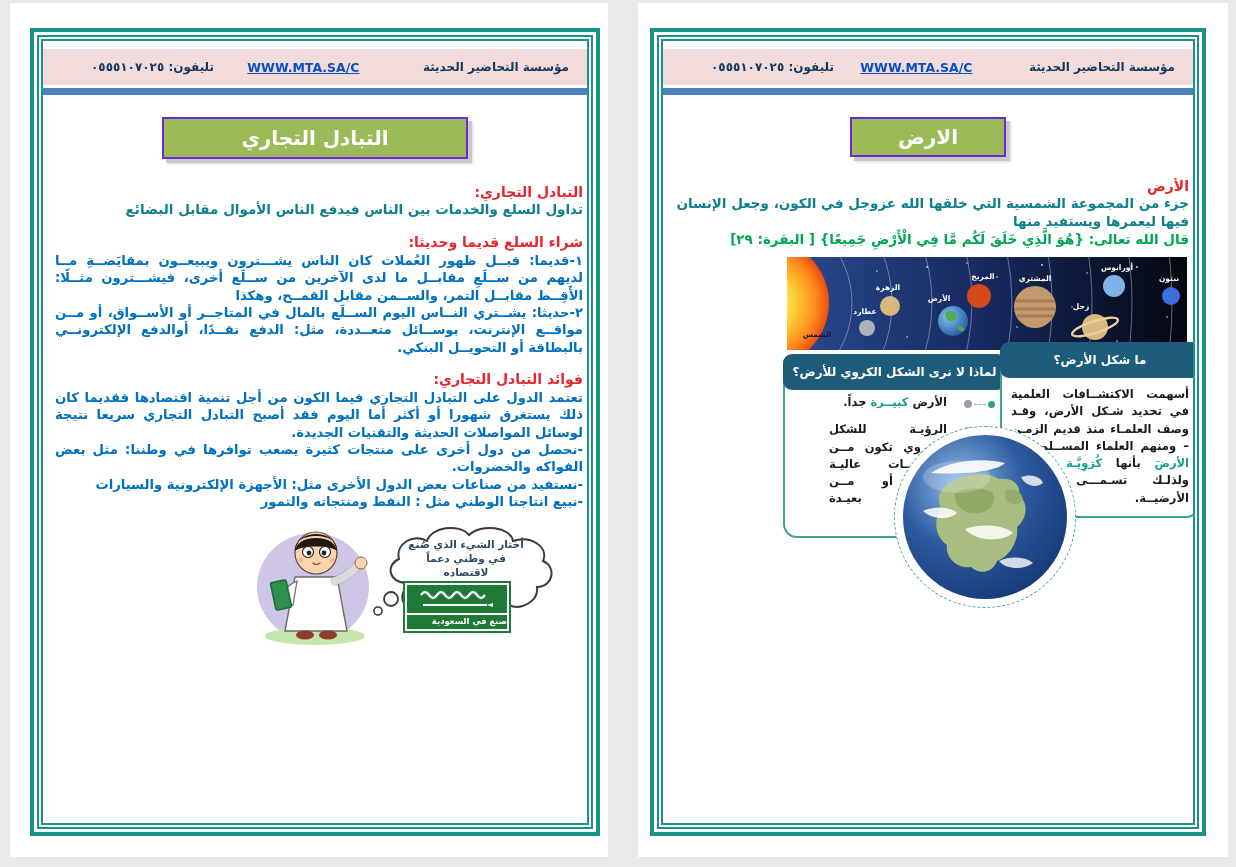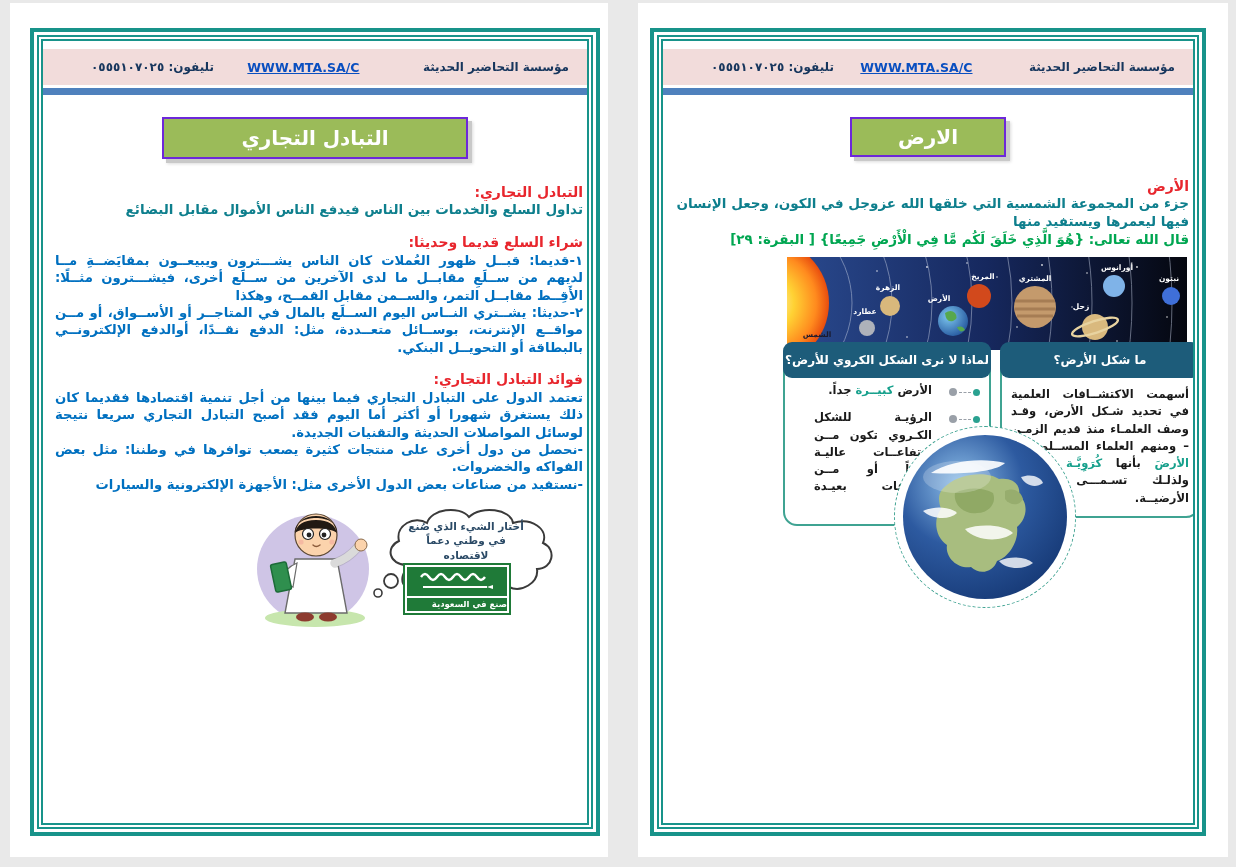--- a/index.html
+++ b/index.html
@@ -37,21 +37,21 @@
   .t-blue{color:#0070c0;font-size:13.2px;text-align:justify;margin:0;}
   .t-green{color:#00a651;font-size:13.5px;margin:0;}.sp14{height:14px;}
 
   
   .solar-wrap{margin:8px 2px 0 0;width:400px;height:93px;}
   .solar-wrap svg{display:block;}
 
   
   .qa-wrap{position:absolute;top:301px;left:0;right:0;height:310px;}
   .qbox{position:absolute;border:2px solid #3fa392;border-radius:14px;background:#fff;}
-  .box-why{left:120px;top:0;width:204px;height:180px;}
+  .box-why{left:120px;top:12px;width:204px;height:180px;padding-left:15px;}
   .box-shape{left:337px;top:0;width:196px;height:172px;}
   .qhead{position:absolute;top:-2px;left:-2px;right:-2px;height:36px;background:#1d5c7a;
     border-radius:9px;color:#fff;display:flex;align-items:center;justify-content:center;
     font-size:12px;font-weight:bold;}
   .qbody{padding:42px 9px 8px;font-size:11.5px;font-weight:bold;color:#1a1a1a;
     text-align:justify;direction:rtl;line-height:1.5;}
   .hl-teal{color:#16a08c;}
   .bullet-row{display:flex;direction:rtl;align-items:flex-start;margin-bottom:10px;gap:12px;}
   .bullet-marker{display:inline-flex;direction:rtl;align-items:center;flex:0 0 auto;
     margin-left:5px;margin-top:6px;}
@@ -99,23 +99,24 @@
 
       <div class="content">
         <p class="h-red">التبادل التجاري:</p>
         <p class="t-teal">تداول السلع والخدمات بين الناس فيدفع الناس الأموال مقابل البضائع</p>
         <div class="sp14"></div>
         <p class="h-red">شراء السلع قديما وحديثا:</p>
         <p class="t-blue">١-قديما: قبــل ظهور العُملات كان الناس يشـــترون ويبيعــون بمقايَضــةِ مــا لديهم من ســلَعِ مقابــل ما لدى الآخرين من ســلَع أخرى، فيشـــترون مثــلًا: الأَقِــط مقابــل التمر، والســمن مقابل القمــح، وهكذا</p>
         <p class="t-blue">٢-حديثا: يشــتري النــاس اليوم الســلَع بالمال في المتاجــر أو الأســواق، أو مــن مواقــع الإنترنت، بوســائل متعــددة، مثل: الدفع نقــدًا، أوالدفع الإلكترونــي بالبطاقة أو التحويــل البنكي.</p>
         <div class="sp14"></div>
         <p class="h-red">فوائد التبادل التجاري:</p>
-        <p class="t-blue">تعتمد الدول على التبادل التجاري فيما بينها من أجل تنمية اقتصادها فقديما كان ذلك يستغرق شهورا أو أكثر أما اليوم فقد أصبح التبادل التجاري سريعا نتيجة لوسائل المواصلات الحديثة والتقنيات الجديدة.</p>
+        <p class="t-blue">تعتمد الدول على التبادل التجاري فيما الكون من أجل تنمية اقتصادها فقديما كان ذلك يستغرق شهورا أو أكثر أما اليوم فقد أصبح التبادل التجاري سريعا نتيجة لوسائل المواصلات الحديثة والتقنيات الجديدة.</p>
         <p class="t-blue">-نحصل من دول أخرى على منتجات كثيرة يصعب توافرها في وطننا: مثل بعض الفواكه والخضروات.</p>
         <p class="t-blue">-نستفيد من صناعات بعض الدول الأخرى مثل: الأجهزة الإلكترونية والسيارات</p>
+        <p class="t-blue">-نبيع انتاجنا الوطني مثل : النفط ومنتجاته والتمور</p>
 
         <div class="cartoon">
 
           <svg class="boy-svg" width="130" height="126" viewBox="0 0 130 126">
             <ellipse cx="60" cy="64" rx="56" ry="54" fill="#cfc5e6"></ellipse>
             <ellipse cx="62" cy="113" rx="50" ry="9" fill="#c7e6ad"></ellipse>
             <path d="M42,54 L84,54 L94,108 L32,108 Z" fill="#ffffff" stroke="#6b6b6b" stroke-width="1.4"></path>
             <ellipse cx="52" cy="112" rx="9" ry="4.5" fill="#8d3b2f"></ellipse>
             <ellipse cx="75" cy="112" rx="9" ry="4.5" fill="#8d3b2f"></ellipse>
             <path d="M44,58 C34,62 30,68 28,76 L40,82 Z" fill="#ffffff" stroke="#6b6b6b" stroke-width="1.2"></path>

